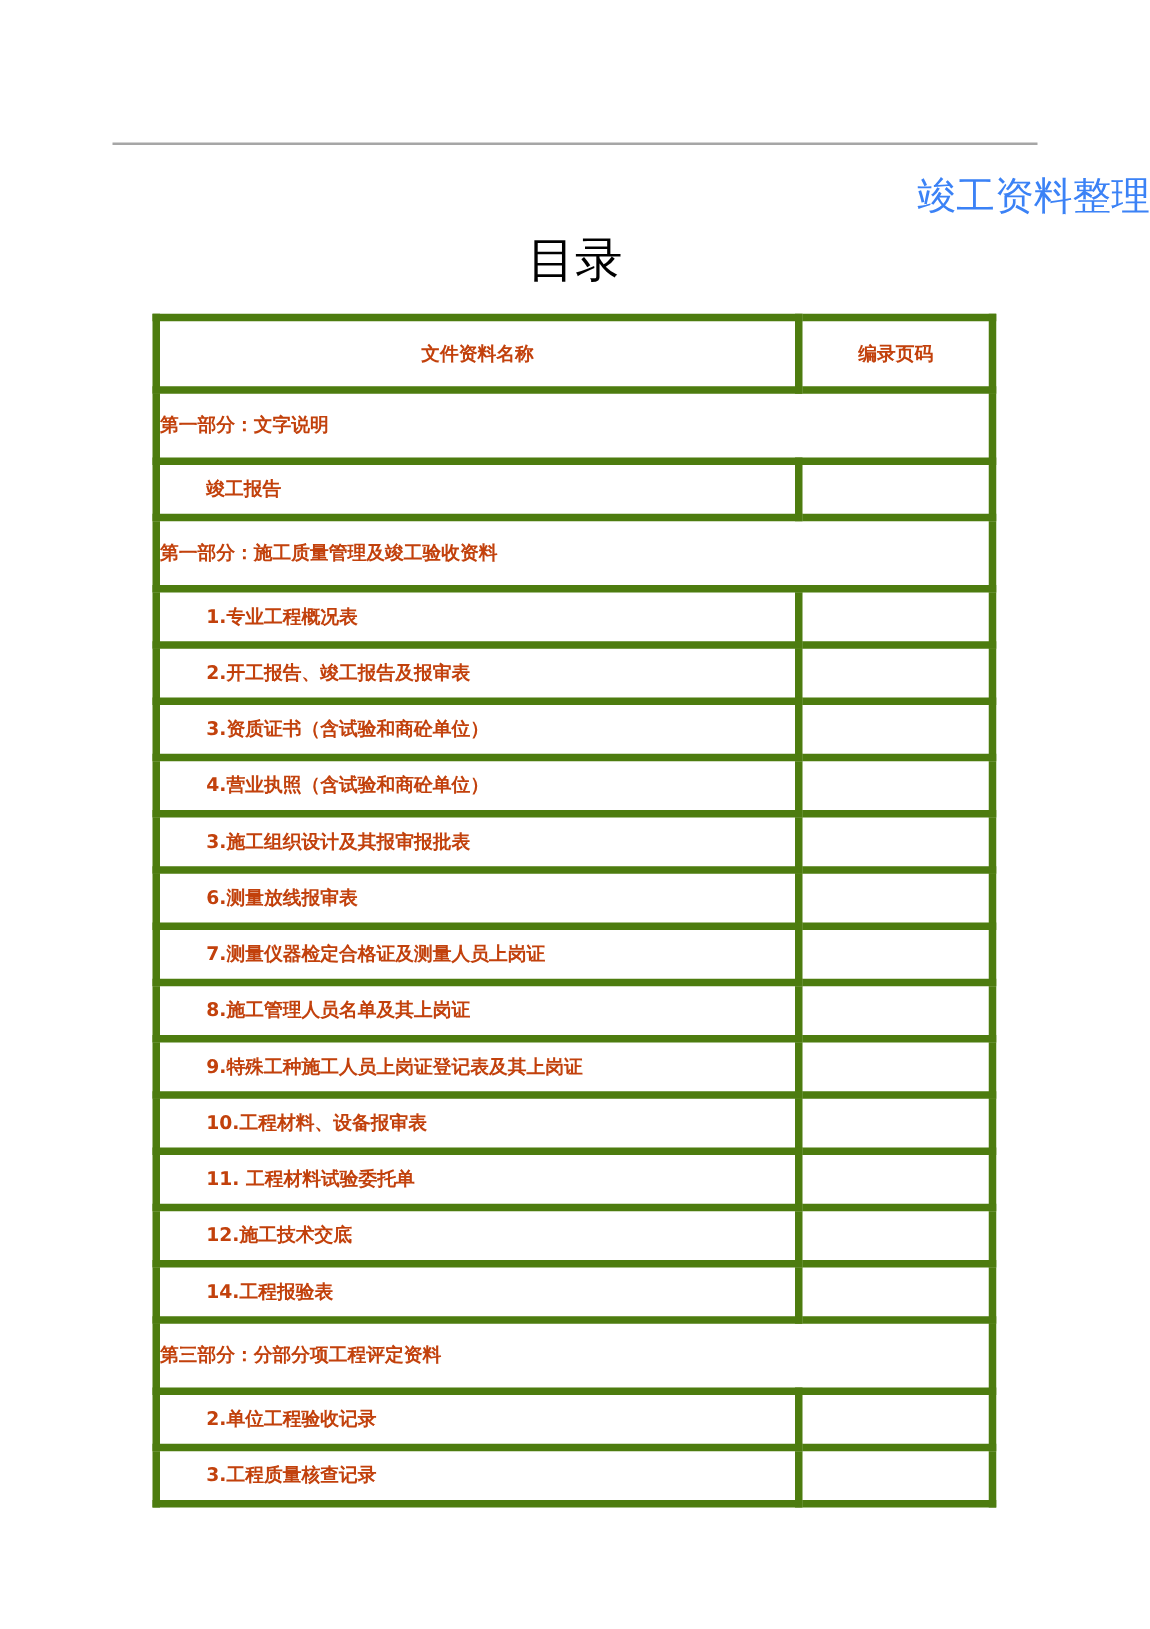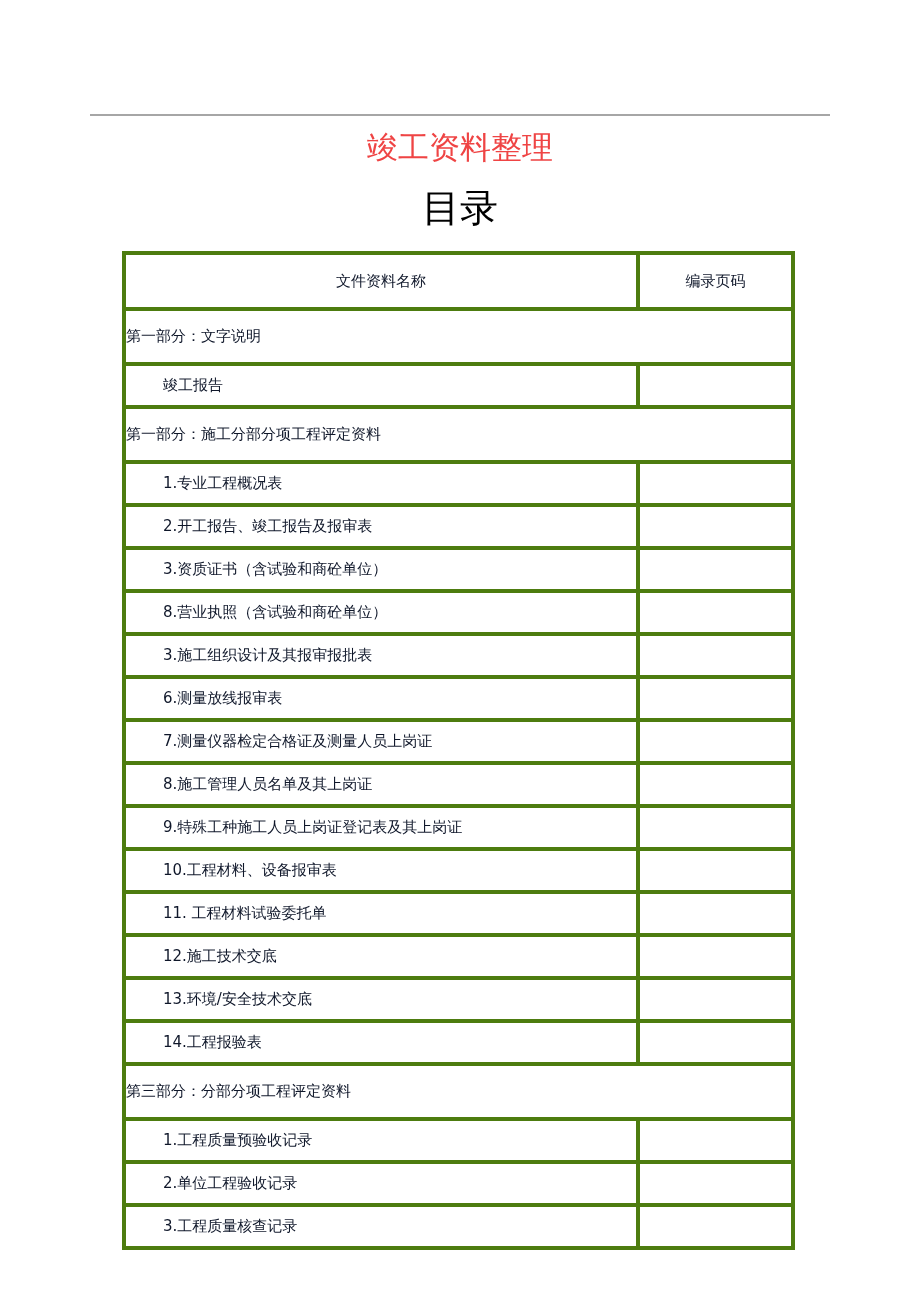--- a/index.html
+++ b/index.html
@@ -31,28 +31,28 @@
     top: 114px;
     width: 740px;
     height: 2px;
     background: #a6a6a6;
   }
 
   
   .doc-title {
     position: absolute;
     left: 0;
-    top: 126px;
-    width: 920px;
-    text-align: center;
+    top: 136px;
+    width: 920px;
+    text-align: right;
     font-size: 31px;
     line-height: 42px;
     letter-spacing: 0px;
     font-weight: 400;
-    color: #ef4444;
+    color: #3b82f6;
     white-space: nowrap;
   }
   .doc-subtitle {
     position: absolute;
     left: 0;
     top: 186px;
     width: 920px;
     text-align: center;
     font-size: 38px;
     line-height: 44px;
@@ -64,25 +64,26 @@
   
   .toc-table {
     position: absolute;
     left: 122px;
     top: 251px;
     width: 669px;
     border-collapse: collapse;
     table-layout: fixed;
   }
   .toc-table td {
-    border: 4px solid #4d7c0f;
+    border: 6px solid #4d7c0f;
     padding: 0;
     vertical-align: middle;
     font-size: 15px;
-    color: #0f172a;
+    color: #c2410c;
+    font-weight: bold;
   }
   col.c-name { width: 514px; }
   col.c-page { width: 155px; }
 
   .row-header td {
     height: 52px;
     text-align: center;
     font-size: 15px;
   }
   .row-header .cell-inner {
@@ -146,21 +147,21 @@
         <tr class="row-item">
           <td>
             <span class="item-inner">竣工报告</span>
           </td>
           <td class="page-cell">
             <span class="cell-empty"></span>
           </td>
         </tr>
         <tr class="row-section">
           <td colspan="2">
-            <span class="section-inner">第一部分：施⼯分部分项工程评定资料</span>
+            <span class="section-inner">第一部分：施⼯质量管理及竣工验收资料</span>
           </td>
         </tr>
         <tr class="row-item">
           <td>
             <span class="item-inner">1.专业工程概况表</span>
           </td>
           <td class="page-cell">
             <span class="cell-empty"></span>
           </td>
         </tr>
@@ -175,21 +176,21 @@
         <tr class="row-item">
           <td>
             <span class="item-inner">3.资质证书（含试验和商砼单位）</span>
           </td>
           <td class="page-cell">
             <span class="cell-empty"></span>
           </td>
         </tr>
         <tr class="row-item">
           <td>
-            <span class="item-inner">8.营业执照（含试验和商砼单位）</span>
+            <span class="item-inner">4.营业执照（含试验和商砼单位）</span>
           </td>
           <td class="page-cell">
             <span class="cell-empty"></span>
           </td>
         </tr>
         <tr class="row-item">
           <td>
             <span class="item-inner">3.施工组织设计及其报审报批表</span>
           </td>
           <td class="page-cell">
@@ -240,56 +241,40 @@
           <td>
             <span class="item-inner">11. 工程材料试验委托单</span>
           </td>
           <td class="page-cell">
             <span class="cell-empty"></span>
           </td>
         </tr>
         <tr class="row-item">
           <td>
             <span class="item-inner">12.施工技术交底</span>
-          </td>
-          <td class="page-cell">
-            <span class="cell-empty"></span>
-          </td>
-        </tr>
-        <tr class="row-item">
-          <td>
-            <span class="item-inner">13.环境/安全技术交底</span>
           </td>
           <td class="page-cell">
             <span class="cell-empty"></span>
           </td>
         </tr>
         <tr class="row-item">
           <td>
             <span class="item-inner">14.工程报验表</span>
           </td>
           <td class="page-cell">
             <span class="cell-empty"></span>
           </td>
         </tr>
         <tr class="row-section">
           <td colspan="2">
             <span class="section-inner">第三部分：分部分项工程评定资料</span>
           </td>
         </tr>
         <tr class="row-item">
           <td>
-            <span class="item-inner">1.工程质量预验收记录</span>
-          </td>
-          <td class="page-cell">
-            <span class="cell-empty"></span>
-          </td>
-        </tr>
-        <tr class="row-item">
-          <td>
             <span class="item-inner">2.单位工程验收记录</span>
           </td>
           <td class="page-cell">
             <span class="cell-empty"></span>
           </td>
         </tr>
         <tr class="row-item">
           <td>
             <span class="item-inner">3.工程质量核查记录</span>
           </td>

